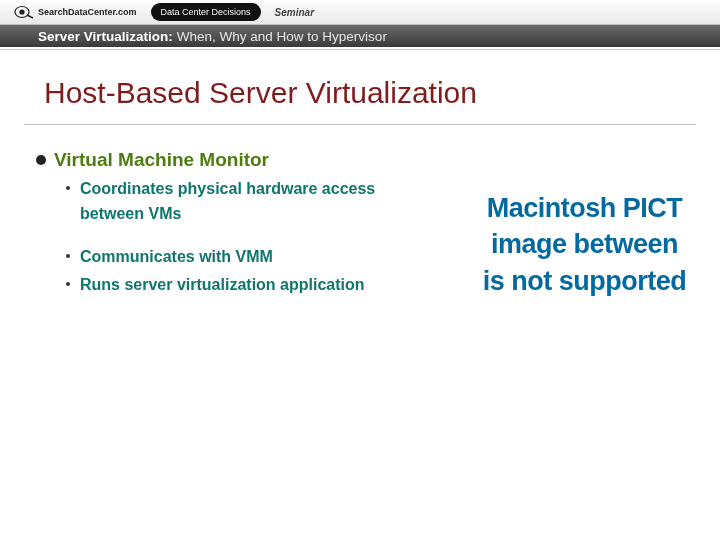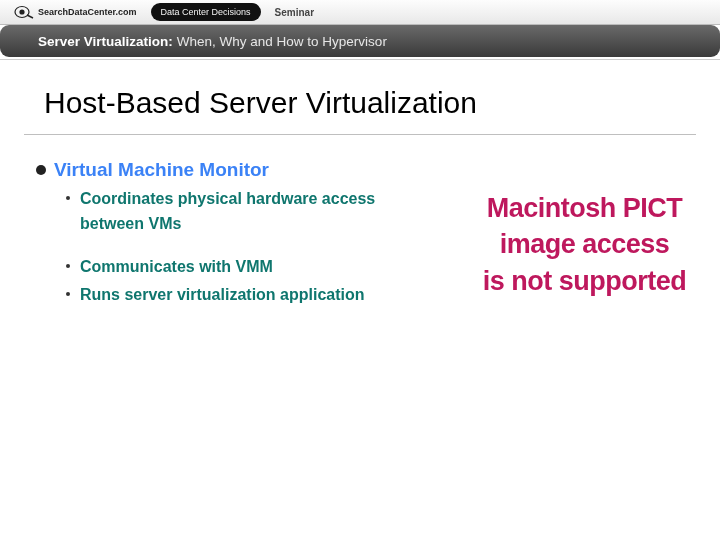--- a/index.html
+++ b/index.html
@@ -34,38 +34,38 @@
     color: #f2f2f2;
     font-size: 9px;
     font-weight: normal;
     padding: 4px 10px;
     border-radius: 10px;
   }
   .seminar {
     font-size: 10px;
     color: #444;
     font-weight: bold;
+    font-style: italic;
   }
   .titlebar {
-    height: 32px;
+    height: 22px;
     background: linear-gradient(to bottom, #6a6a6a 0%, #3a3a3a 100%);
     display: flex;
     align-items: center;
     padding: 0 38px;
     font-size: 13.5px;
     color: #fff;
-    border-radius: 9px;
   }
   .titlebar .strong { font-weight: bold; color: #fff; }
   .titlebar .rest { font-weight: normal; color: #e6e6e6; margin-left: 4px; }
   .hr1 { border: none; border-top: 1px solid #ccc; margin-top: 2px; }
   .slide-title {
     font-family: Verdana, Geneva, sans-serif;
     font-size: 30px;
-    color: #000000;
+    color: #7f1d1d;
     font-weight: 400;
     padding: 26px 0 10px 44px;
   }
   .hr2 { border: none; border-top: 1px solid #bfbfbf; margin: 4px 24px 0 24px; }
   .content {
     position: relative;
     padding: 16px 0 0 36px;
   }
   .section-head {
     display: flex;
@@ -74,21 +74,21 @@
     margin-top: 8px;
   }
   .disc {
     width: 10px; height: 10px; border-radius: 50%;
     background: #222;
     flex-shrink: 0;
   }
   .section-title {
     font-size: 19px;
     font-weight: bold;
-    color: #3b82f6;
+    color: #4d7c0f;
   }
   .sublist {
     margin: 6px 0 18px 30px;
     max-width: 320px;
   }
   .subitem {
     display: flex;
     gap: 10px;
     margin-bottom: 4px;
   }
@@ -106,21 +106,21 @@
   }
   .pict-error {
     position: absolute;
     right: 28px;
     top: 190px;
     width: 215px;
     text-align: center;
     font-family: Arial, Helvetica, sans-serif;
     font-size: 27px;
     font-weight: bold;
-    color: #be185d;
+    color: #0369a1;
     line-height: 1.35;
     letter-spacing: -0.5px;
   }
 </style>
 </head>
 <body>
 
 <div class="topbar">
   <div class="logo">
     <svg width="20" height="14" viewBox="0 0 20 14">
@@ -164,15 +164,15 @@
     <div class="subitem">
       <div class="dot"></div>
       <div class="subtext">Runs server virtualization application</div>
     </div>
   </div>
 
 </div>
 
 <div class="pict-error">
   <div>Macintosh PICT</div>
-  <div>image access</div>
+  <div>image between</div>
   <div>is not supported</div>
 </div>
 
 </body></html>

